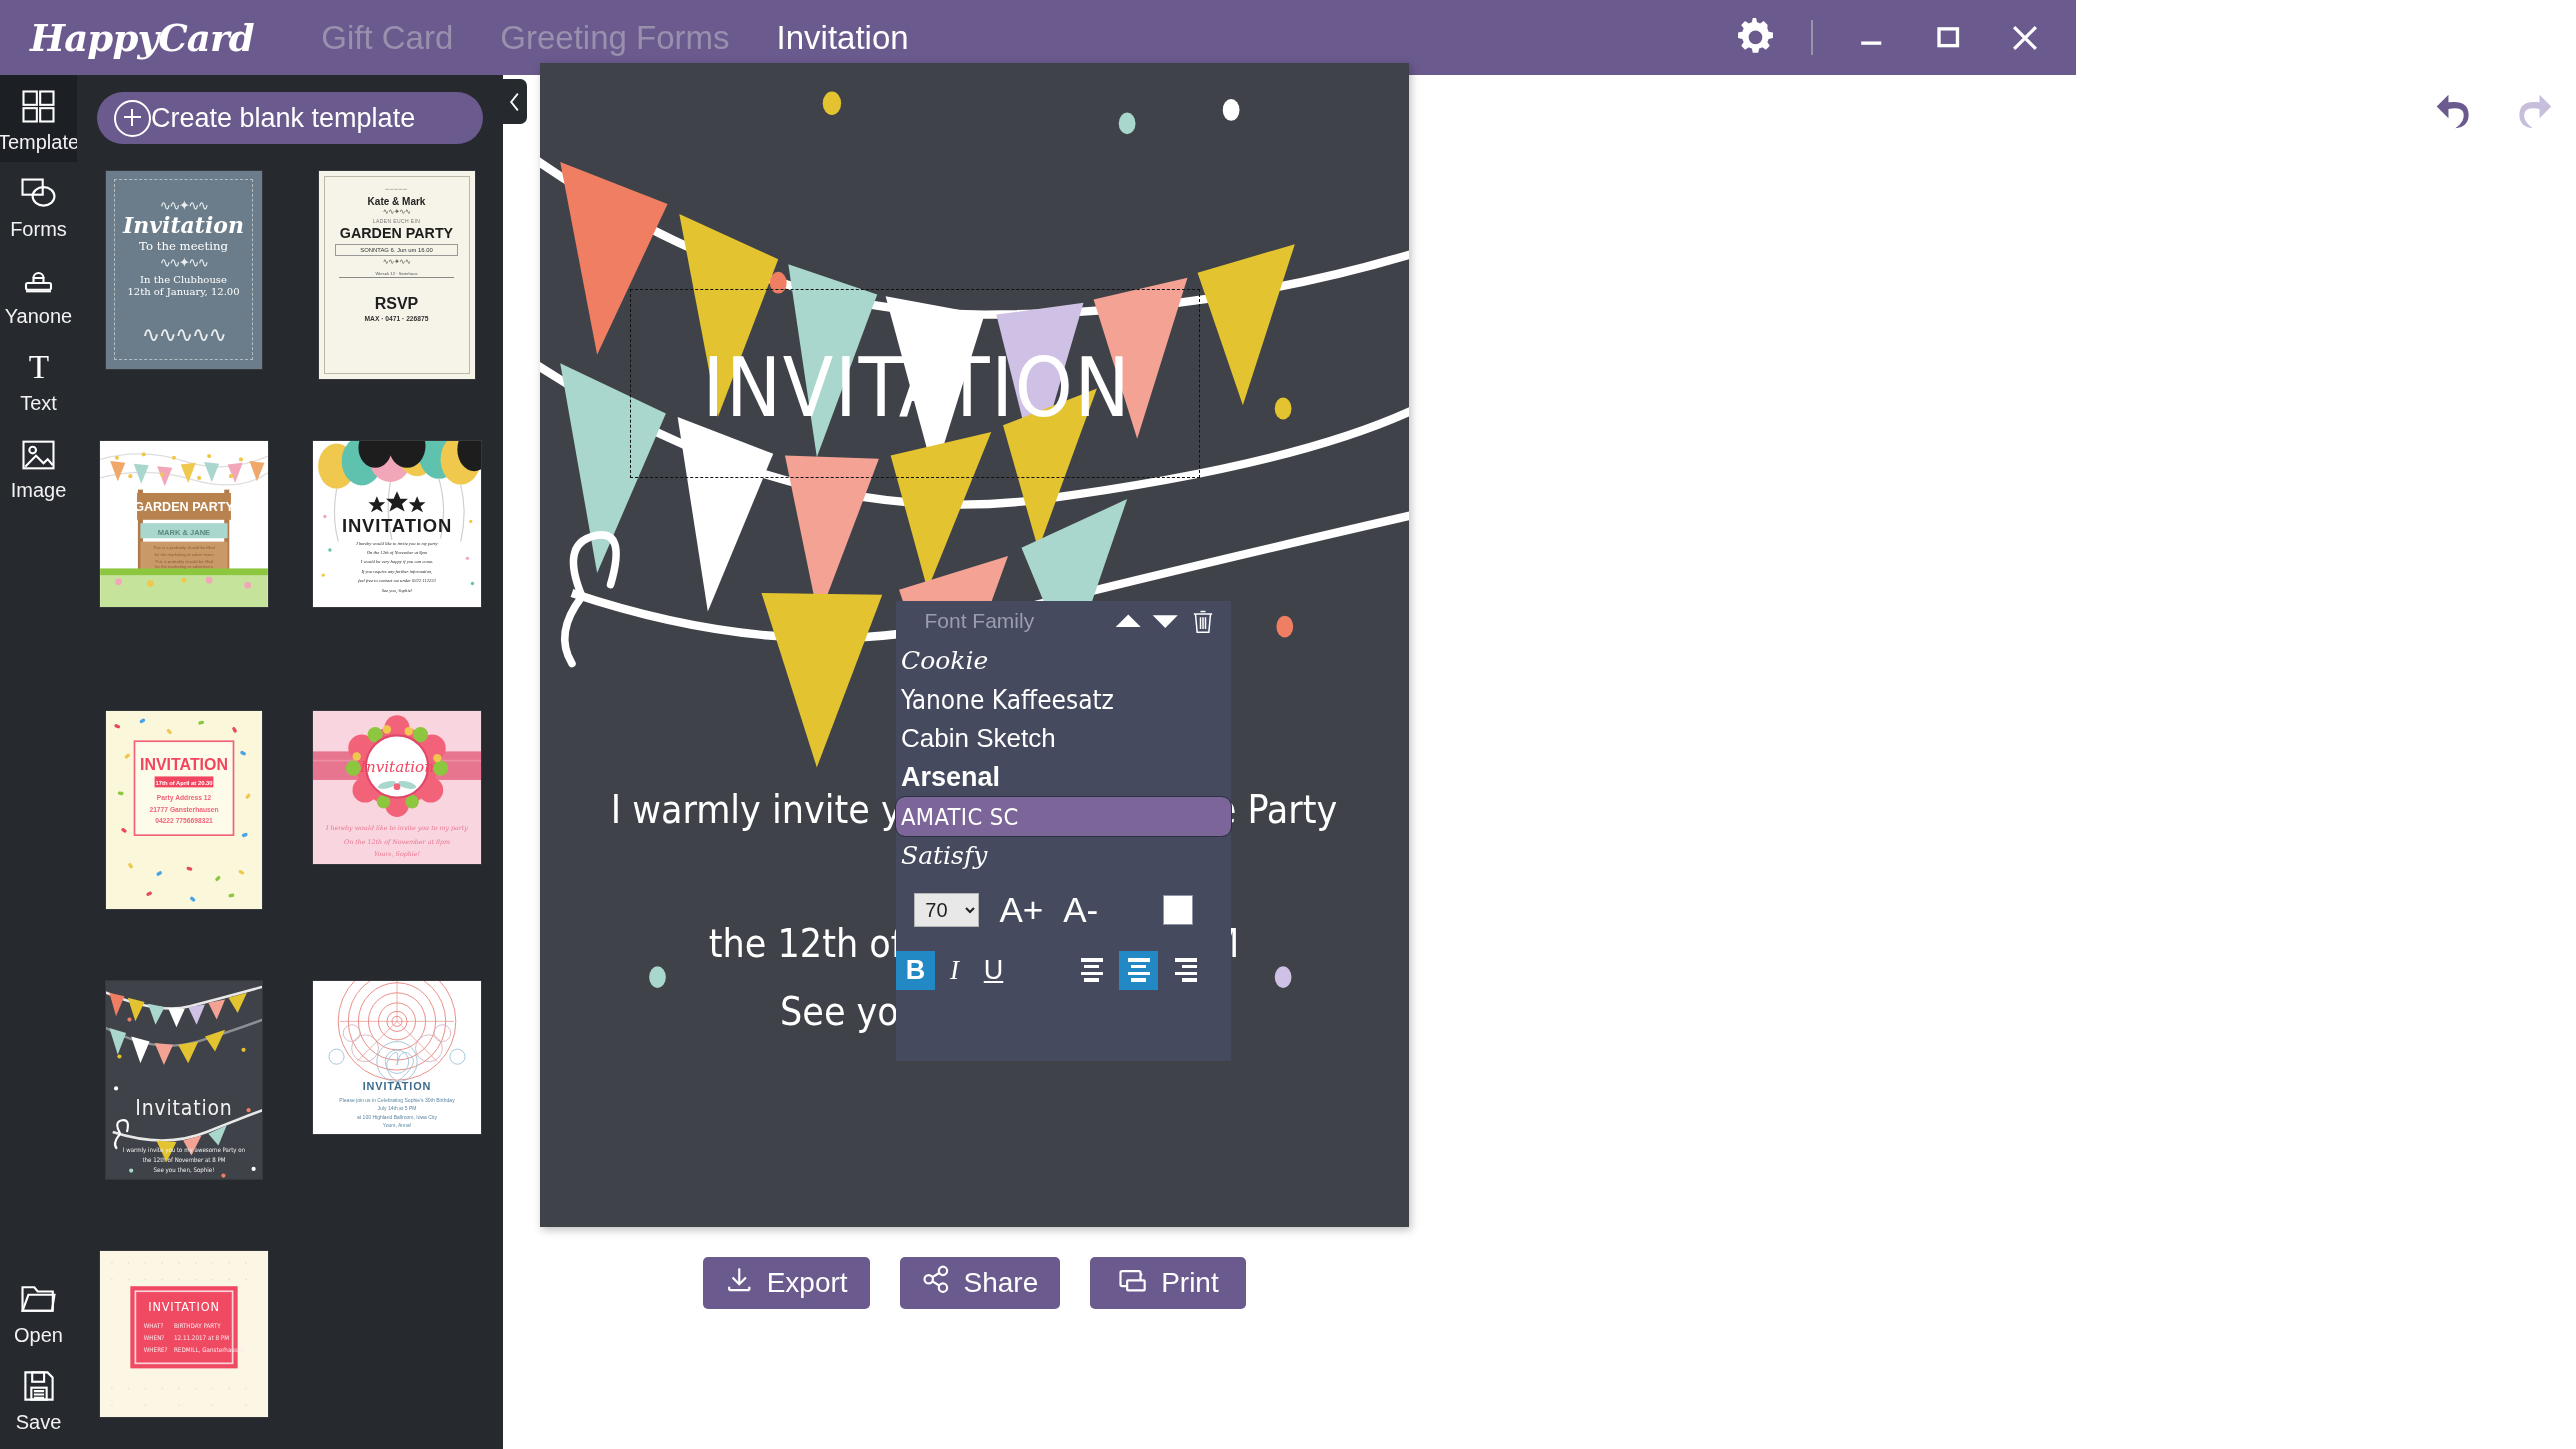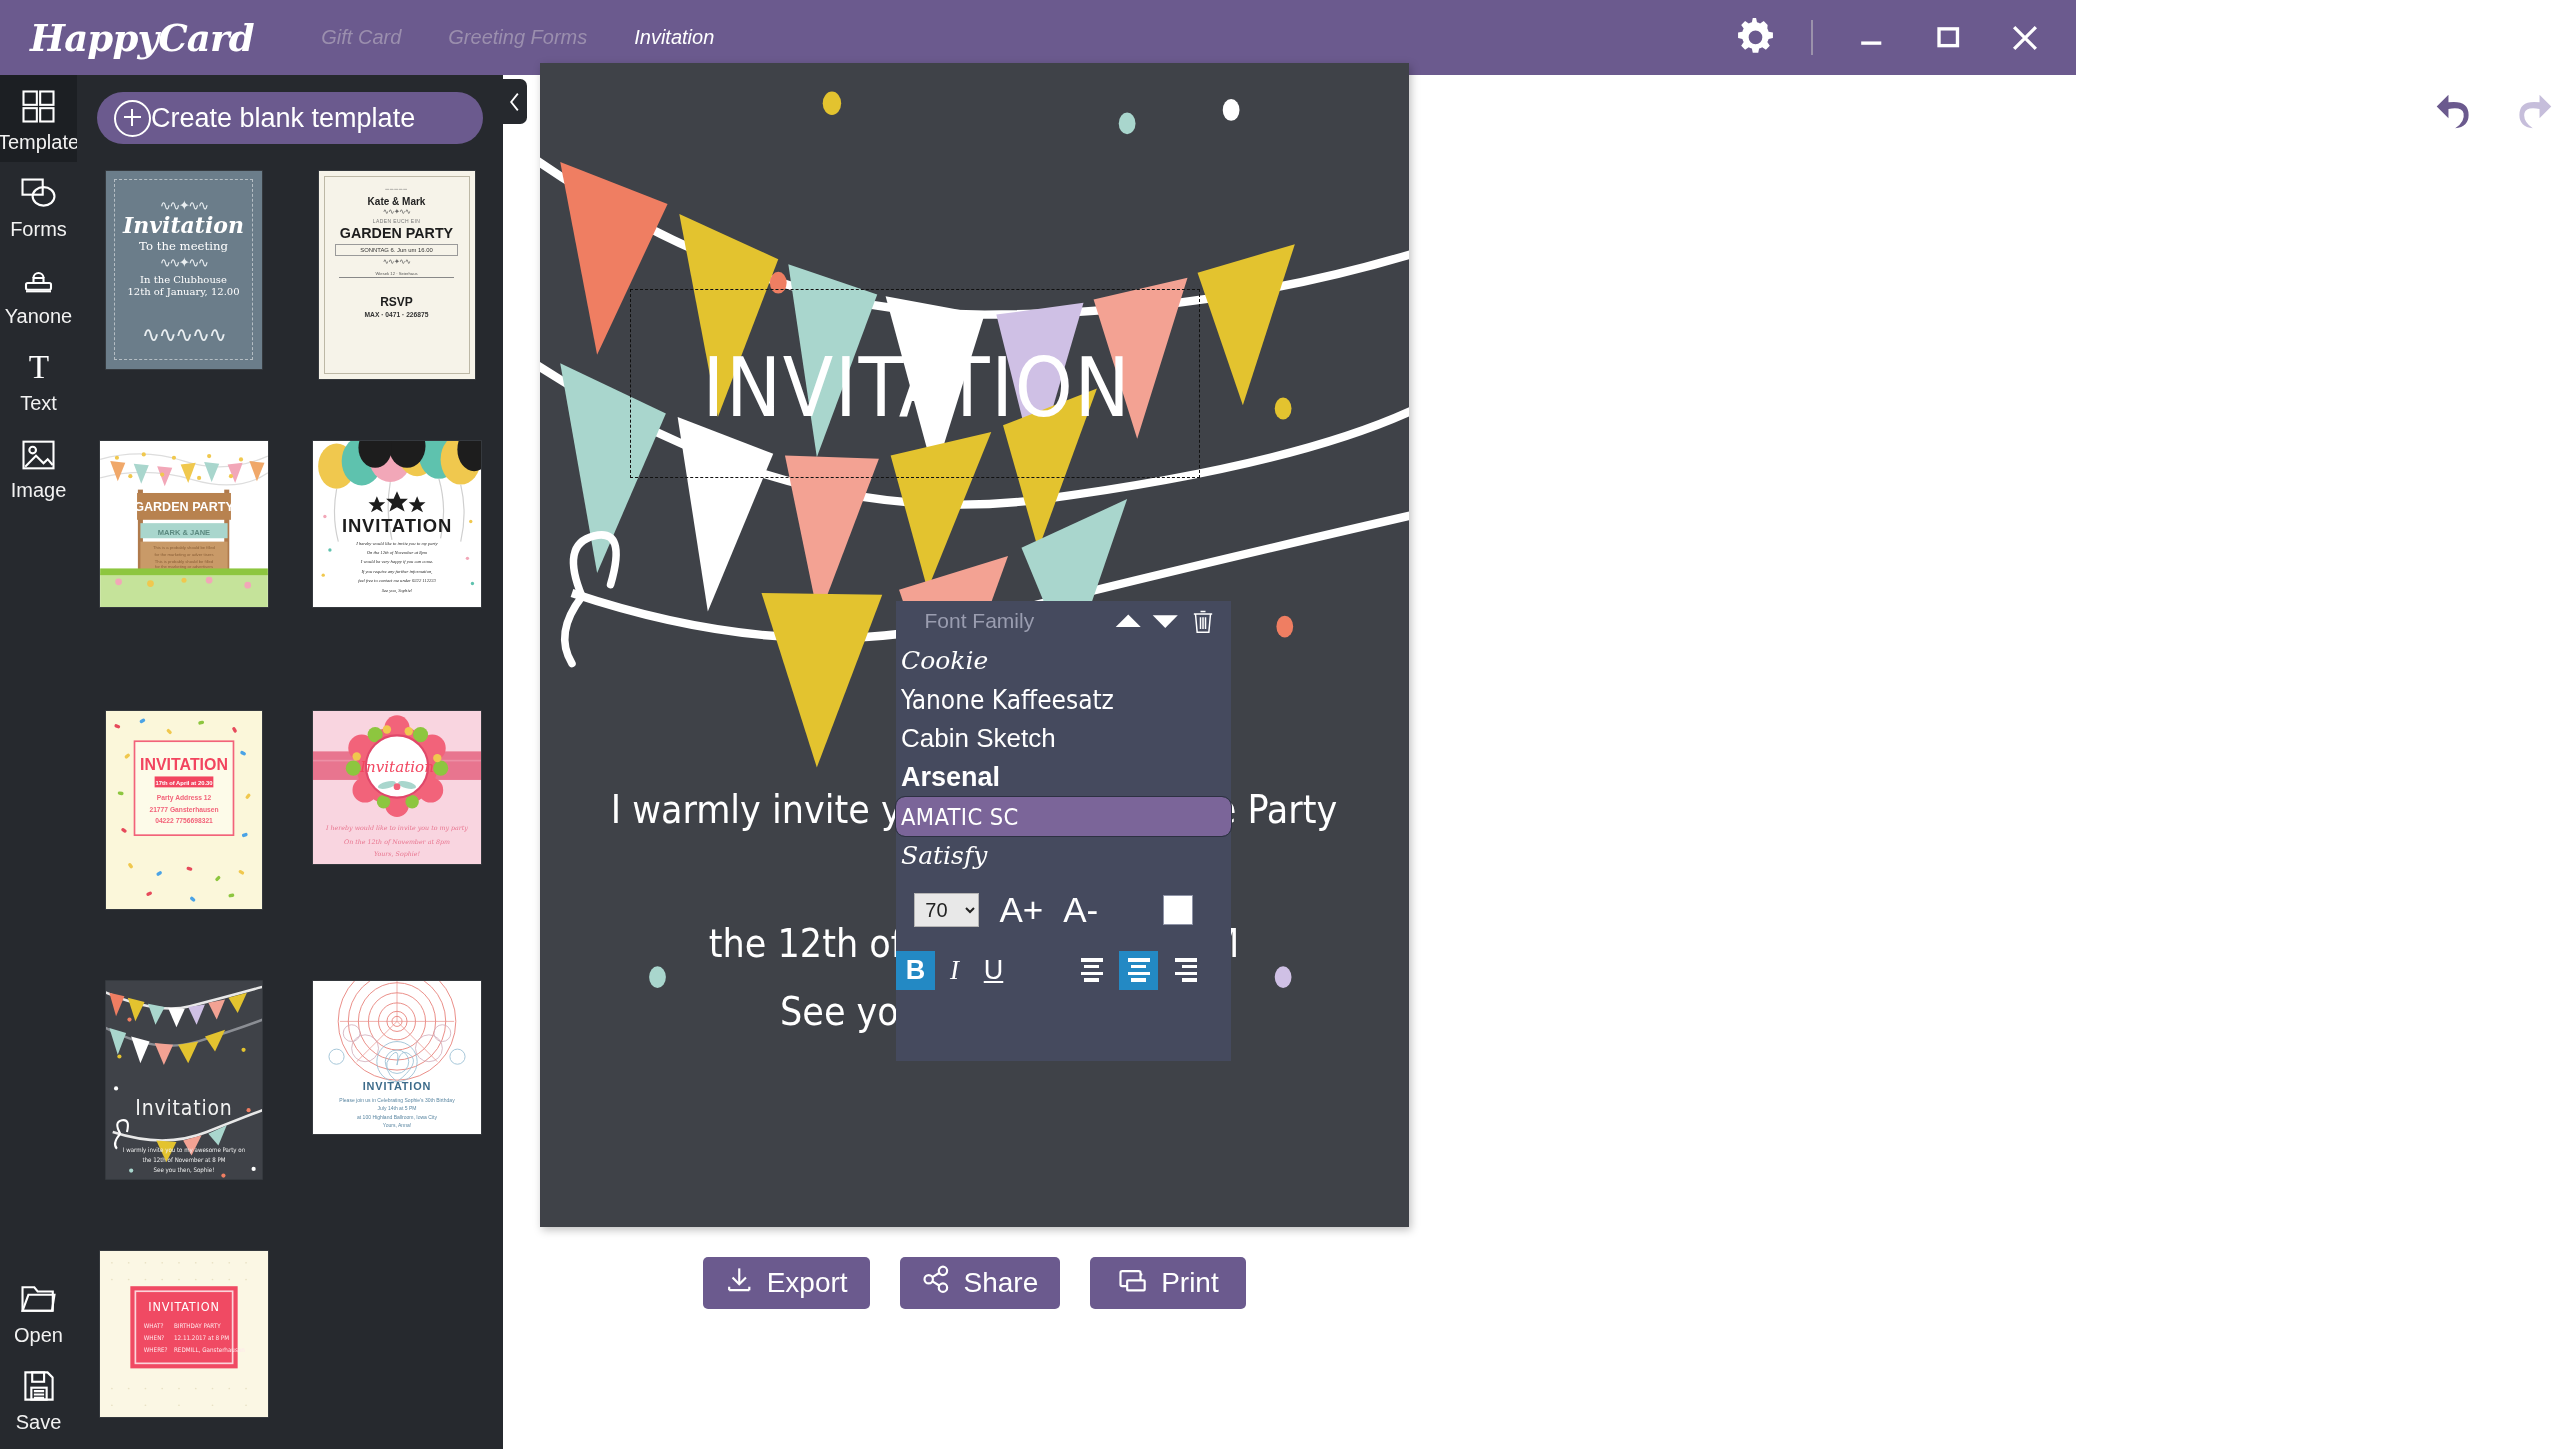--- a/index.html
+++ b/index.html
@@ -16,23 +16,22 @@
     position: absolute; left: 0; top: 0; width: 2076px; height: 75px;
     background: #6b5a8e; display: flex; align-items: center;
   }
   .brand {
     margin-left: 30px; color: #fff; font-size: 37px;
     font-family: "DejaVu Serif", serif; font-style: italic; font-weight: bold;
     letter-spacing: -0.8px; white-space: nowrap;
   }
   .nav { display: flex; align-items: center; margin-left: 44px; gap: 0; }
   .nav-item {
-    color: #9b8fae; font-size: 20px; padding: 8.4px 23.5px; cursor: pointer;
+    color: #9b8fae; font-size: 33px; padding: 8.4px 23.5px; cursor: pointer;
     white-space: nowrap;
-    font-style: italic;
   }
   .nav-item.active { color: #ffffff; }
   .topbar-right {
     margin-left: auto; display: flex; align-items: center; height: 75px;
     padding-right: 25px; gap: 0;
   }
   .gear { width: 47px; height: 47px; cursor: pointer; }
   .tb-sep { width: 1.7px; height: 35px; background: #9b92ab; margin: 0 32px; }
   .wbtn {
     width: 52px; height: 52px; display: flex; align-items: center;
@@ -365,21 +364,21 @@
             <div style="position:absolute;inset:13.4px;text-align:center">
               <div style="font-size:7.5px;color:#555;letter-spacing:0.8px">⎯⎯⎯⎯⎯</div>
               <div style="font-size:10px;font-weight:bold;margin-top:1.7px;color:#222">Kate &amp; Mark</div>
               <div style="font-size:7.5px;color:#666;letter-spacing:-0.8px">∿∿✦∿∿</div>
               <div style="font-size:5px;color:#777;margin-top:2.5px;letter-spacing:0.4px">LADEN EUCH EIN</div>
               <div style="font-size:14.3px;font-weight:bold;color:#1d1d1d;margin-top:0.8px">GARDEN PARTY</div>
               <div style="font-size:5.9px;color:#333;border:0.8px solid #9a9a9a;margin:3.4px 3.4px 0;padding:1.7px 0">SONNTAG 6. Jun um 16.00</div>
               <div style="font-size:7.5px;color:#666;letter-spacing:-0.8px;margin-top:0.8px">∿∿✦∿∿</div>
               <div style="font-size:4.2px;color:#555;margin-top:5px">Wiesek 12 · Seierhaus</div>
               <div style="border-top:0.8px solid #888;margin:1.7px 6.7px"></div>
-              <div style="font-size:12px;font-weight:bold;color:#1d1d1d;margin-top:17px">RSVP</div>
+              <div style="font-size:16px;font-weight:bold;color:#1d1d1d;margin-top:17px">RSVP</div>
               <div style="font-size:6.7px;font-weight:bold;color:#333;margin-top:1.7px">MAX · 0471 · 226875</div>
             </div>
           </div>
         </div>
       </div>
 
       <div class="trow">
         <div class="tcell">
           <div class="thumb square t3">
             <svg width="168" height="166" viewBox="0 0 200 198">

